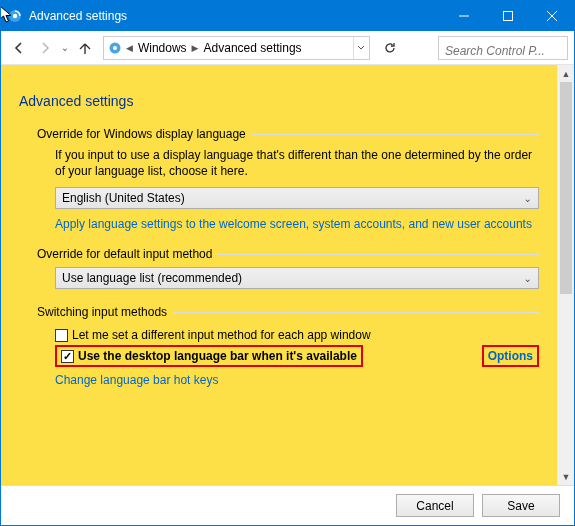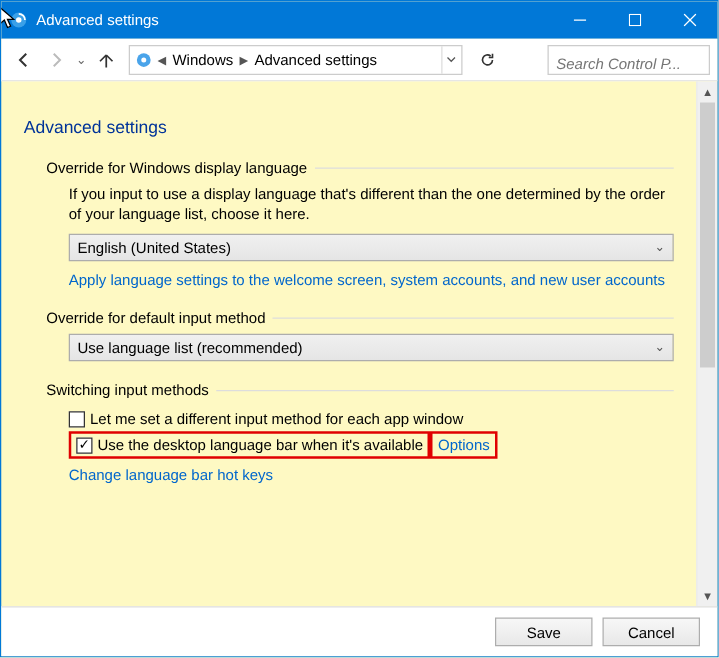--- a/index.html
+++ b/index.html
@@ -1,17 +1,17 @@
 <!DOCTYPE html>
 <html><head>
 <meta charset="utf-8">
 <style>
   * { box-sizing: border-box; font-family: "Segoe UI", Arial, sans-serif; }
   body { margin: 0; background: #fff; font-size: 12px; color: #000; }
-  .window { width: 575px; height: 526px; border: 1px solid #0178d7; background: #fef9c3; display: flex; flex-direction: column; overflow: hidden; position: relative; }
+  .window { width: 575px; height: 526px; border: 1px solid #0178d7; background: #fde047; display: flex; flex-direction: column; overflow: hidden; position: relative; }
   .titlebar { height: 30px; background: #0178d7; color: #fff; display: flex; align-items: center; padding: 0 0 0 6px; }
   .titlebar .cursor { position:absolute; left:-2px; top:4px; pointer-events:none;}
   .titlebar-icon { width:16px; height:16px; margin-right:6px; display:flex; align-items:center; justify-content:center;}
   .titlebar-title { font-size:12px; flex: 0 0 auto; }
   .titlebar-spacer { flex:1; }
   .win-btn { width: 44px; height: 30px; display:flex; align-items:center; justify-content:center; color:#fff; }
   .navbar { height: 34px; border-bottom: 1px solid #e6e6e6; display:flex; align-items:center; padding: 0 6px; gap:2px; background:#fff; }
   .nav-btn { width:24px; height:24px; display:flex; align-items:center; justify-content:center; color:#333; border-radius:2px;}
   .nav-btn.disabled { color:#bbb; }
   .history-caret { width:12px; text-align:center; color:#666; font-size:10px;}
@@ -29,21 +29,21 @@
   .section-header { font-size:12px; color:#000; margin: 8px 0 2px 18px; display:flex; align-items:center; gap:6px;}
   .section-header .rule { flex:1; height:1px; background:#ddd;}
   .section-body { padding: 4px 0 8px 36px; color:#000;}
   .desc { font-size:12px; margin-bottom:8px; line-height:1.35;}
   .combo { width:100%; height:22px; border:1px solid #adadad; background:linear-gradient(#f0f0f0,#e5e5e5); padding:0 6px; font-size:12px; display:flex; align-items:center; justify-content:space-between; color:#000; cursor:default;}
   .combo-caret { font-size:10px; color:#555;}
   .link { color:#0066cc; font-size:12px; cursor:pointer; display:inline-block;}
   .checkbox-row { display:flex; align-items:center; gap:4px; padding:3px 0;}
   .checkbox { width:13px; height:13px; border:1px solid #333; background:#fff; display:flex; align-items:center; justify-content:center; font-size:10px; line-height:1;}
   .checkbox.checked::after { content:"✓"; font-size:11px; color:#000;}
-  .row-with-option { display:flex; align-items:center; }
+  .row-with-option { display:flex; align-items:center; justify-content:space-between;font-weight:bold;}
   .highlight-box { border:2px solid #e00000; padding:2px 4px; display:flex; align-items:center;}
   .scrollbar { width:17px; background:#f0f0f0; border-left:1px solid #eaeaea; display:flex; flex-direction:column;}
   .sb-btn { height:17px; display:flex; align-items:center; justify-content:center; color:#555; font-size:9px;}
   .sb-track { flex:1; position:relative;}
   .sb-thumb { position:absolute; top:0; left:2px; right:2px; height:55%; background:#cdcdcd;}
   .footer { border-top:1px solid #ddd; padding:8px 14px; display:flex; justify-content:flex-end; gap:8px; background:#fff;}
   .btn { min-width:78px; height:23px; border:1px solid #adadad; background:linear-gradient(#f7f7f7,#e8e8e8); font-size:12px; display:flex; align-items:center; justify-content:center; cursor:default;}
 </style>
 </head>
 <body>
@@ -185,17 +185,17 @@
     <div class="scrollbar">
       <div class="sb-btn">▲</div>
       <div class="sb-track">
           <div class="sb-thumb"></div>
         </div>
       <div class="sb-btn">▼</div>
     </div>
   </div>
 
   <div class="footer">
+    <div class="btn">Cancel</div>
     <div class="btn">Save</div>
-    <div class="btn">Cancel</div>
   </div>
 
 </div>
 
 </body></html>

